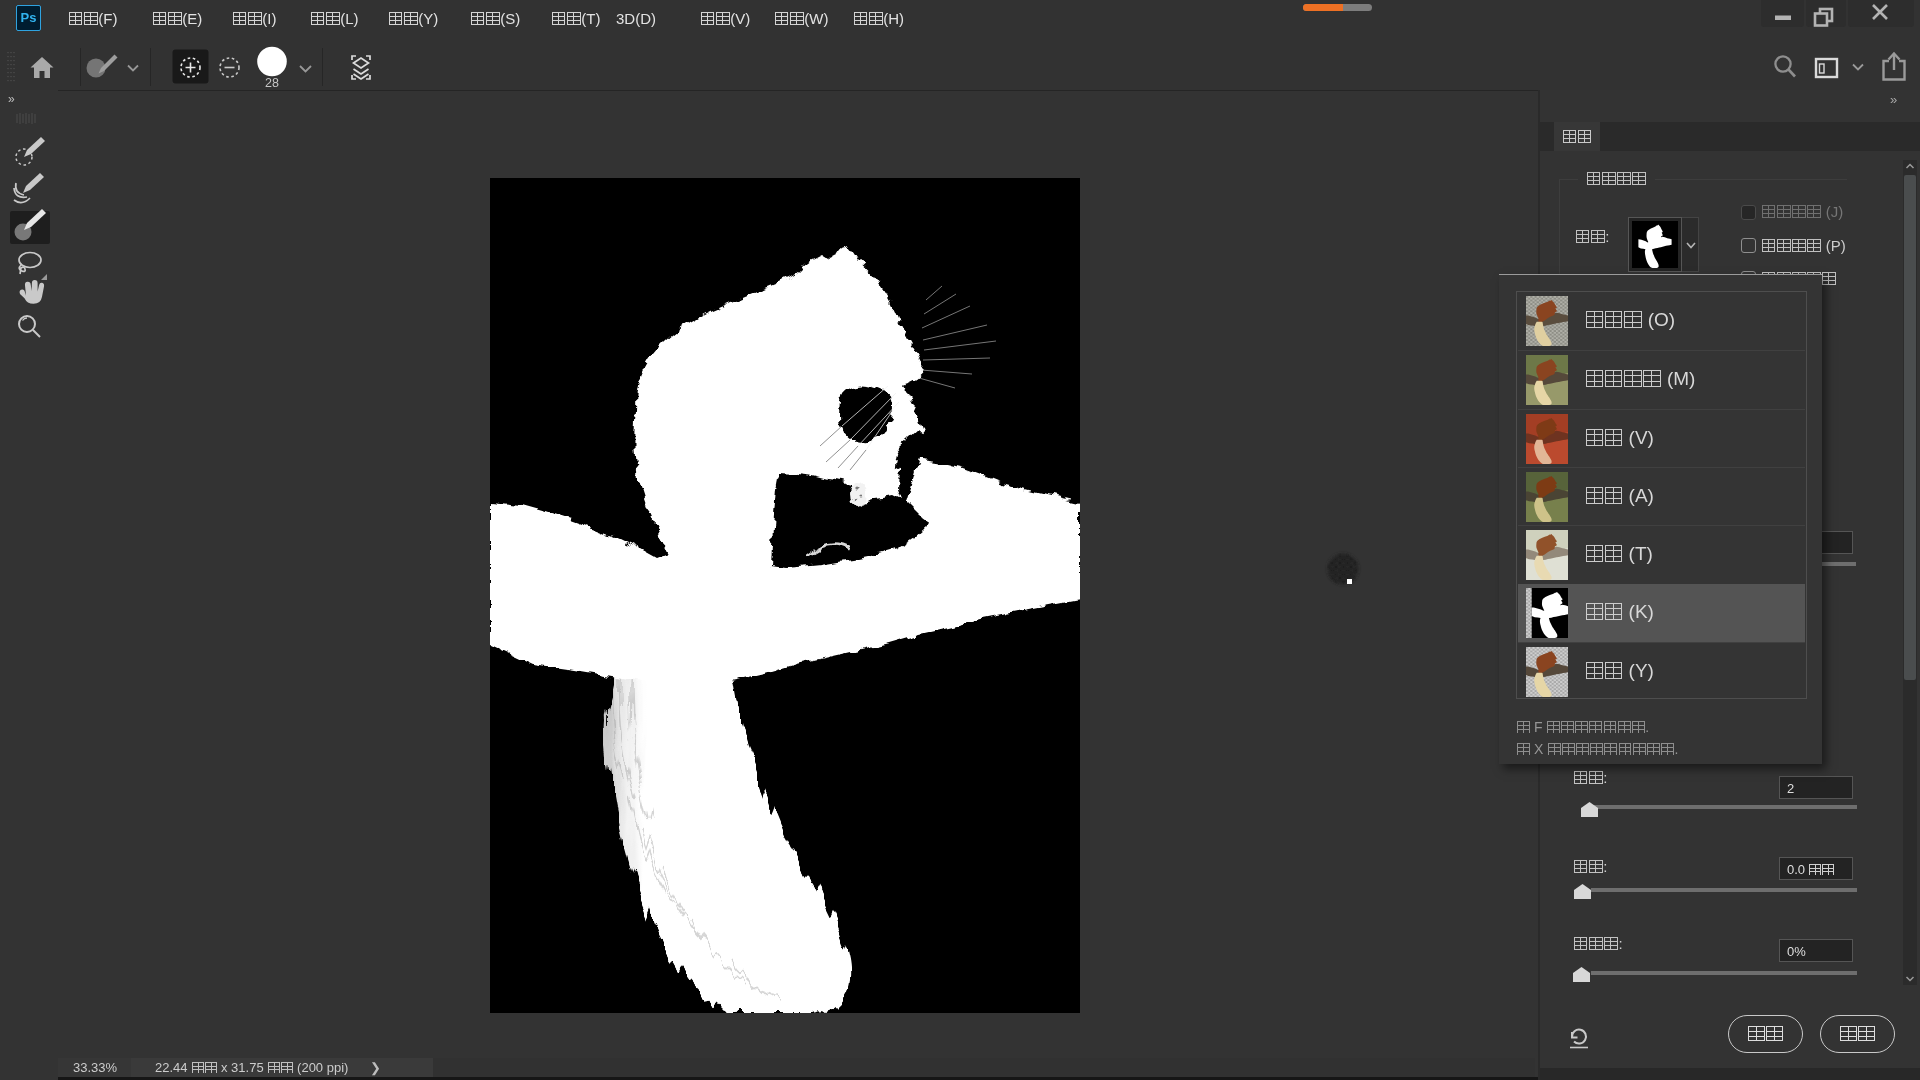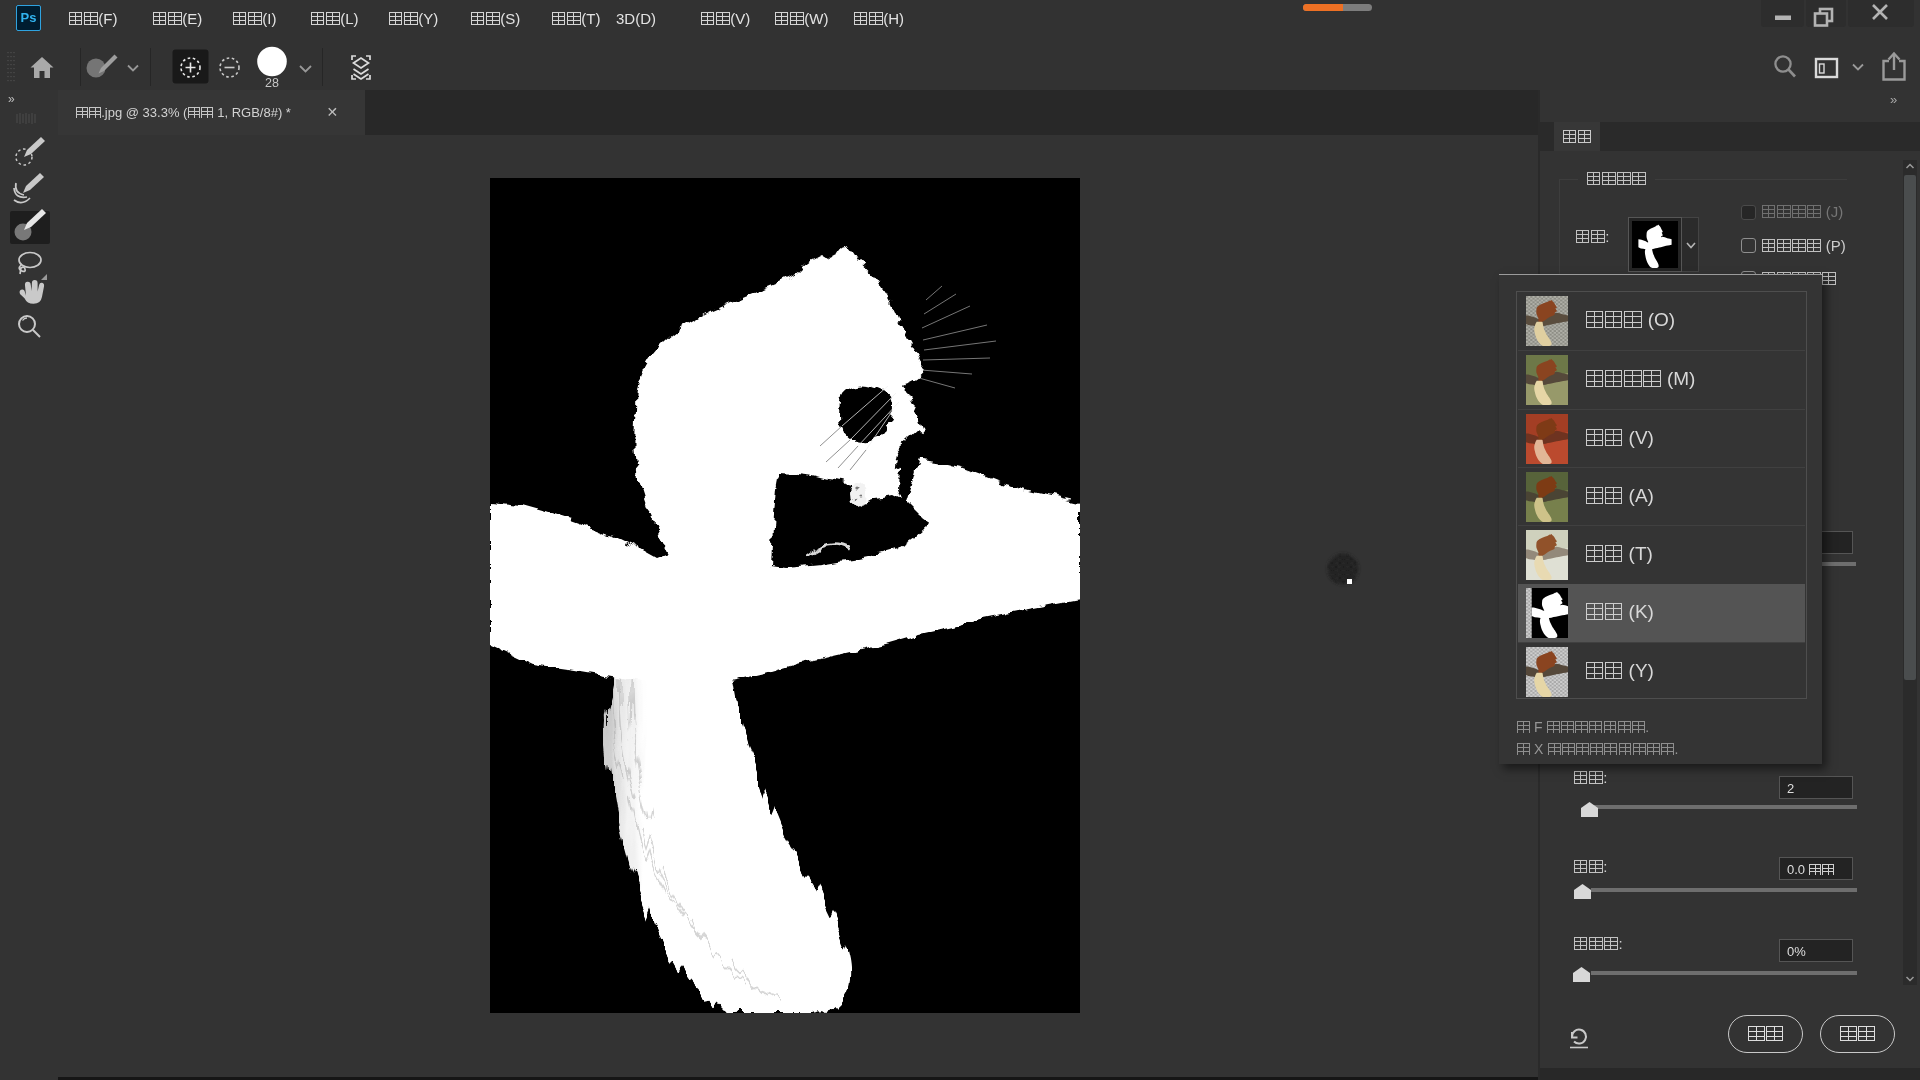--- a/index.html
+++ b/index.html
@@ -168,23 +168,20 @@
       <path d="M20 204 q-1.5 -4 2 -4.5 q2.5 -.3 3 3 l1 3 -1 -10 q-.5 -3.5 2.5 -3.8 q3 -.2 3.3 3.3 l.8 6 .3 -8 q0 -3 2.8 -3 q2.9 0 2.9 3.2 l0 8.3 1.5 -6.5 q.7 -2.7 3 -2.2 q2.4 .6 1.9 3.6 l-2 10.4 q-1.2 7 -8.5 7 q-6.5 0 -9 -5.5 Z" fill="#c9c9c9"></path>
 
       <g fill="none" stroke="#c9c9c9" stroke-width="2">
         <circle cx="27" cy="234" r="8"></circle>
         <path d="M33 240 l7 7"></path>
         <path d="M22.5 230.5 q1.5 -2.5 4.5 -2.5" stroke-width="1.4"></path>
       </g>
     </svg>
   </div>
 
-  <div id="tabbar" class="abs">
-      <div id="doctab"><i class="z"></i><i class="z"></i>.jpg @ 33.3% (<i class="z"></i><i class="z"></i> 1, RGB/8#) * <span class="x">✕</span></div>
-    </div>
   <svg width="0" height="0" style="position:absolute">
     <defs>
       <path id="pBranch" d="M0,324 L30,327 L55,334 L80,342 L105,351 L130,361 L150,371 L168,381 L300,330 L380,300 L404,290 L415,285 L424,281 L448,284 L470,289 L492,297 L512,305 L535,311 L560,317 L590,324 L590,422 L553,429 L522,435 L491,441 L461,449 L430,456 L399,465 L369,472 L338,479 L307,486 L276,495 L246,502 L210,509 L169,507 L127,500 L85,493 L43,487 L0,467 Z"></path>
       <path id="pBody" d="M178,378 C166,352 154,324 148,300 C143,275 144,248 146,232 C146,205 153,186 168,170 C184,153 200,143 222,132 C245,122 265,115 285,106 C295,100 305,97 310,92 C315,87 318,85 322,82 C324,81 328,79 332,77 L340,82 L344,74 C347,69 350,66 353,66 L357,68 C361,72 364,77 367,82 C374,88 381,95 388,104 C396,115 402,126 408,141 C416,158 425,172 430,181 C433,186 433,191 431,195 C429,199 424,202 418,204 L412,206 C416,212 420,221 425,230 C429,238 432,246 434,252 C431,256 428,259 424,261 C417,265 410,268 407,273 C404,281 404,291 403,300 C402,310 400,318 393,323 C377,331 358,340 340,347 C320,360 300,376 276,396 C258,412 236,428 214,434 C198,437 184,434 178,426 C172,418 172,398 174,388 Z"></path>
       <path id="pTail" d="M150,428 C140,446 128,475 124,503 C119,529 115,532 116,541 C114,566 120,600 124,619 C127,637 135,677 143,696 C151,717 166,753 178,773 C188,790 210,816 224,827 C235,834 243,835 250,835 L325,835 C335,833 344,831 348,827 C355,819 359,812 360,804 C361,790 358,781 356,773 C351,757 327,706 317,696 C309,683 300,668 294,657 C287,644 265,585 259,572 C255,560 250,541 247,526 C244,511 234,445 232,433 L217,428 Z"></path>
       <pattern id="chkA" width="60" height="60" patternUnits="userSpaceOnUse">
         <rect width="60" height="60" fill="#b0b0a8"></rect>
         <rect width="30" height="30" fill="#8d8d85"></rect>
           <rect x="30" y="30" width="30" height="30" fill="#8d8d85"></rect>
       </pattern>
@@ -278,20 +275,24 @@
             <rect x="3.75" y="3.75" width="3.75" height="3.75" fill="#2b2b2b"></rect>
         </pattern>
         <filter id="cblur">
             <feGaussianBlur stdDeviation="1.6"></feGaussianBlur>
           </filter>
       </defs>
       <circle cx="20" cy="19" r="15.5" fill="url(#cpat)" filter="url(#cblur)" opacity=".92"></circle>
     </svg>
     <div class="abs" style="left:1289px;top:444px;width:5px;height:5px;background:#fff;"></div>
   </div>
+  <div id="status" class="abs">
+    <div class="zoombox">33.33%</div>
+    <div class="dims">22.44 <i class="z"></i><i class="z"></i> x 31.75 <i class="z"></i><i class="z"></i> (200 ppi) <span style="margin-left:18px;color:#bdbdbd">❯</span></div>
+  </div>
   <div id="blackstrip" class="abs"></div>
 
   <div id="panel" class="abs">
     <div class="abs" style="left:350px;top:2px;color:#a8a8a8;font-size:13px">»</div>
     <div class="ptabstrip">
         <div class="ptab"><i class="z"></i><i class="z"></i></div>
       </div>
     <div class="gbox"></div>
     <div class="glabel"><i class="z"></i><i class="z"></i><i class="z"></i><i class="z"></i></div>
     <div class="abs rowlabel" style="left:35px;top:138px"><i class="z"></i><i class="z"></i>:</div>

